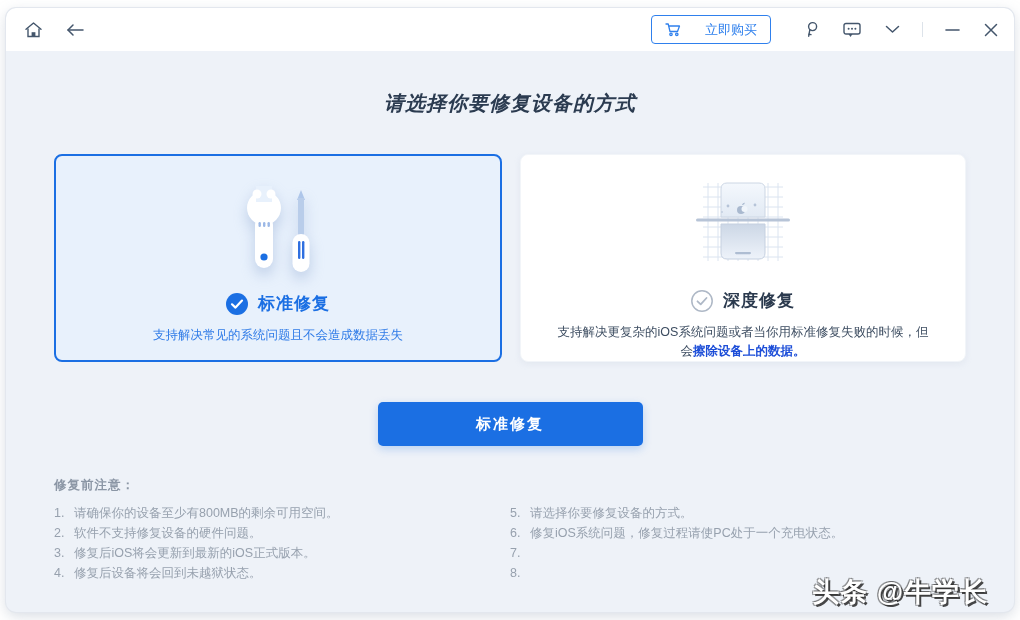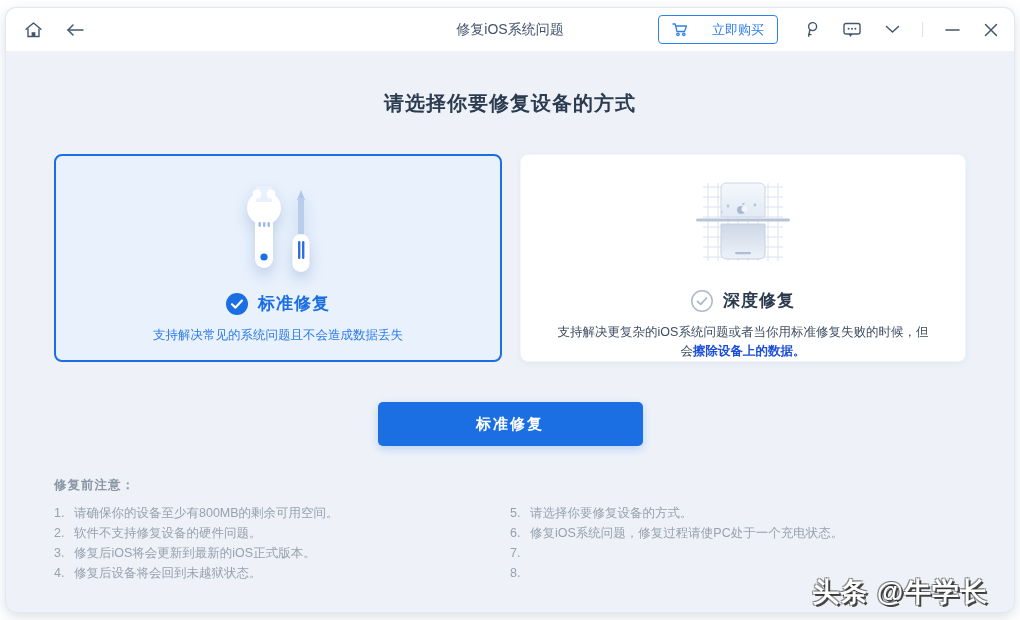--- a/index.html
+++ b/index.html
@@ -30,29 +30,30 @@
     position:absolute; left:0; right:0; text-align:center;
     font-size:14px; color:#42526b; z-index:1;
   }
   .tb-right { margin-left:auto; display:flex; align-items:center; gap:20px; z-index:2; }
   .icon-btn { background:none; border:none; cursor:pointer; display:flex; align-items:center; justify-content:center; padding:2px; }
   .buy-btn {
     display:flex; align-items:center; gap:24px;
     border:1px solid #2f80ed; border-radius:4px;
     background:#ffffff; color:#2f80ed;
     font-size:13px; height:29px; padding:0 13px; cursor:pointer;
-    margin-right:4px;
+    margin-right:11px;
   }
   .tb-divider { width:1px; height:15px; background:#dde3ea; }
   
   .content { flex:1; position:relative; }
   .heading {
     text-align:center; margin-top:39px;
     font-size:20px; font-weight:bold; color:#2b3b50;
     letter-spacing:1px;
+    font-style:italic;
   }
   .cards { display:flex; gap:18px; padding:0 48px; margin-top:37px; }
   .card {
     flex:1; height:208px; border-radius:8px; cursor:pointer;
     display:flex; flex-direction:column; align-items:center;
     position:relative;
   }
   .card.selected {
     background:#e8f1fc;
     border:2px solid #1b6fe3;
@@ -116,21 +117,20 @@
       <button class="icon-btn">
         <span>
           <svg width="20" height="14" viewBox="0 0 20 14" fill="none" stroke="#44566c" stroke-width="1.5">
             <path d="M18 7 H3" stroke-linecap="round"></path>
             <path d="M8 2 L3 7 L8 12" stroke-linecap="round" stroke-linejoin="round"></path>
           </svg>
         </span>
       </button>
     </div>
 
-    <div class="tb-title">修复iOS系统问题</div>
 
     <div class="tb-right">
       <button class="buy-btn">
         <span>
           <svg width="16" height="15" viewBox="0 0 16 15" fill="none" stroke="#2f80ed" stroke-width="1.3">
             <path d="M1 2 H3.2 L5 9.5 H12.5 L14.5 4 H4" stroke-linecap="round" stroke-linejoin="round"></path>
             <circle cx="6" cy="12.3" r="1.2"></circle>
             <circle cx="11.8" cy="12.3" r="1.2"></circle>
           </svg>
         </span>

